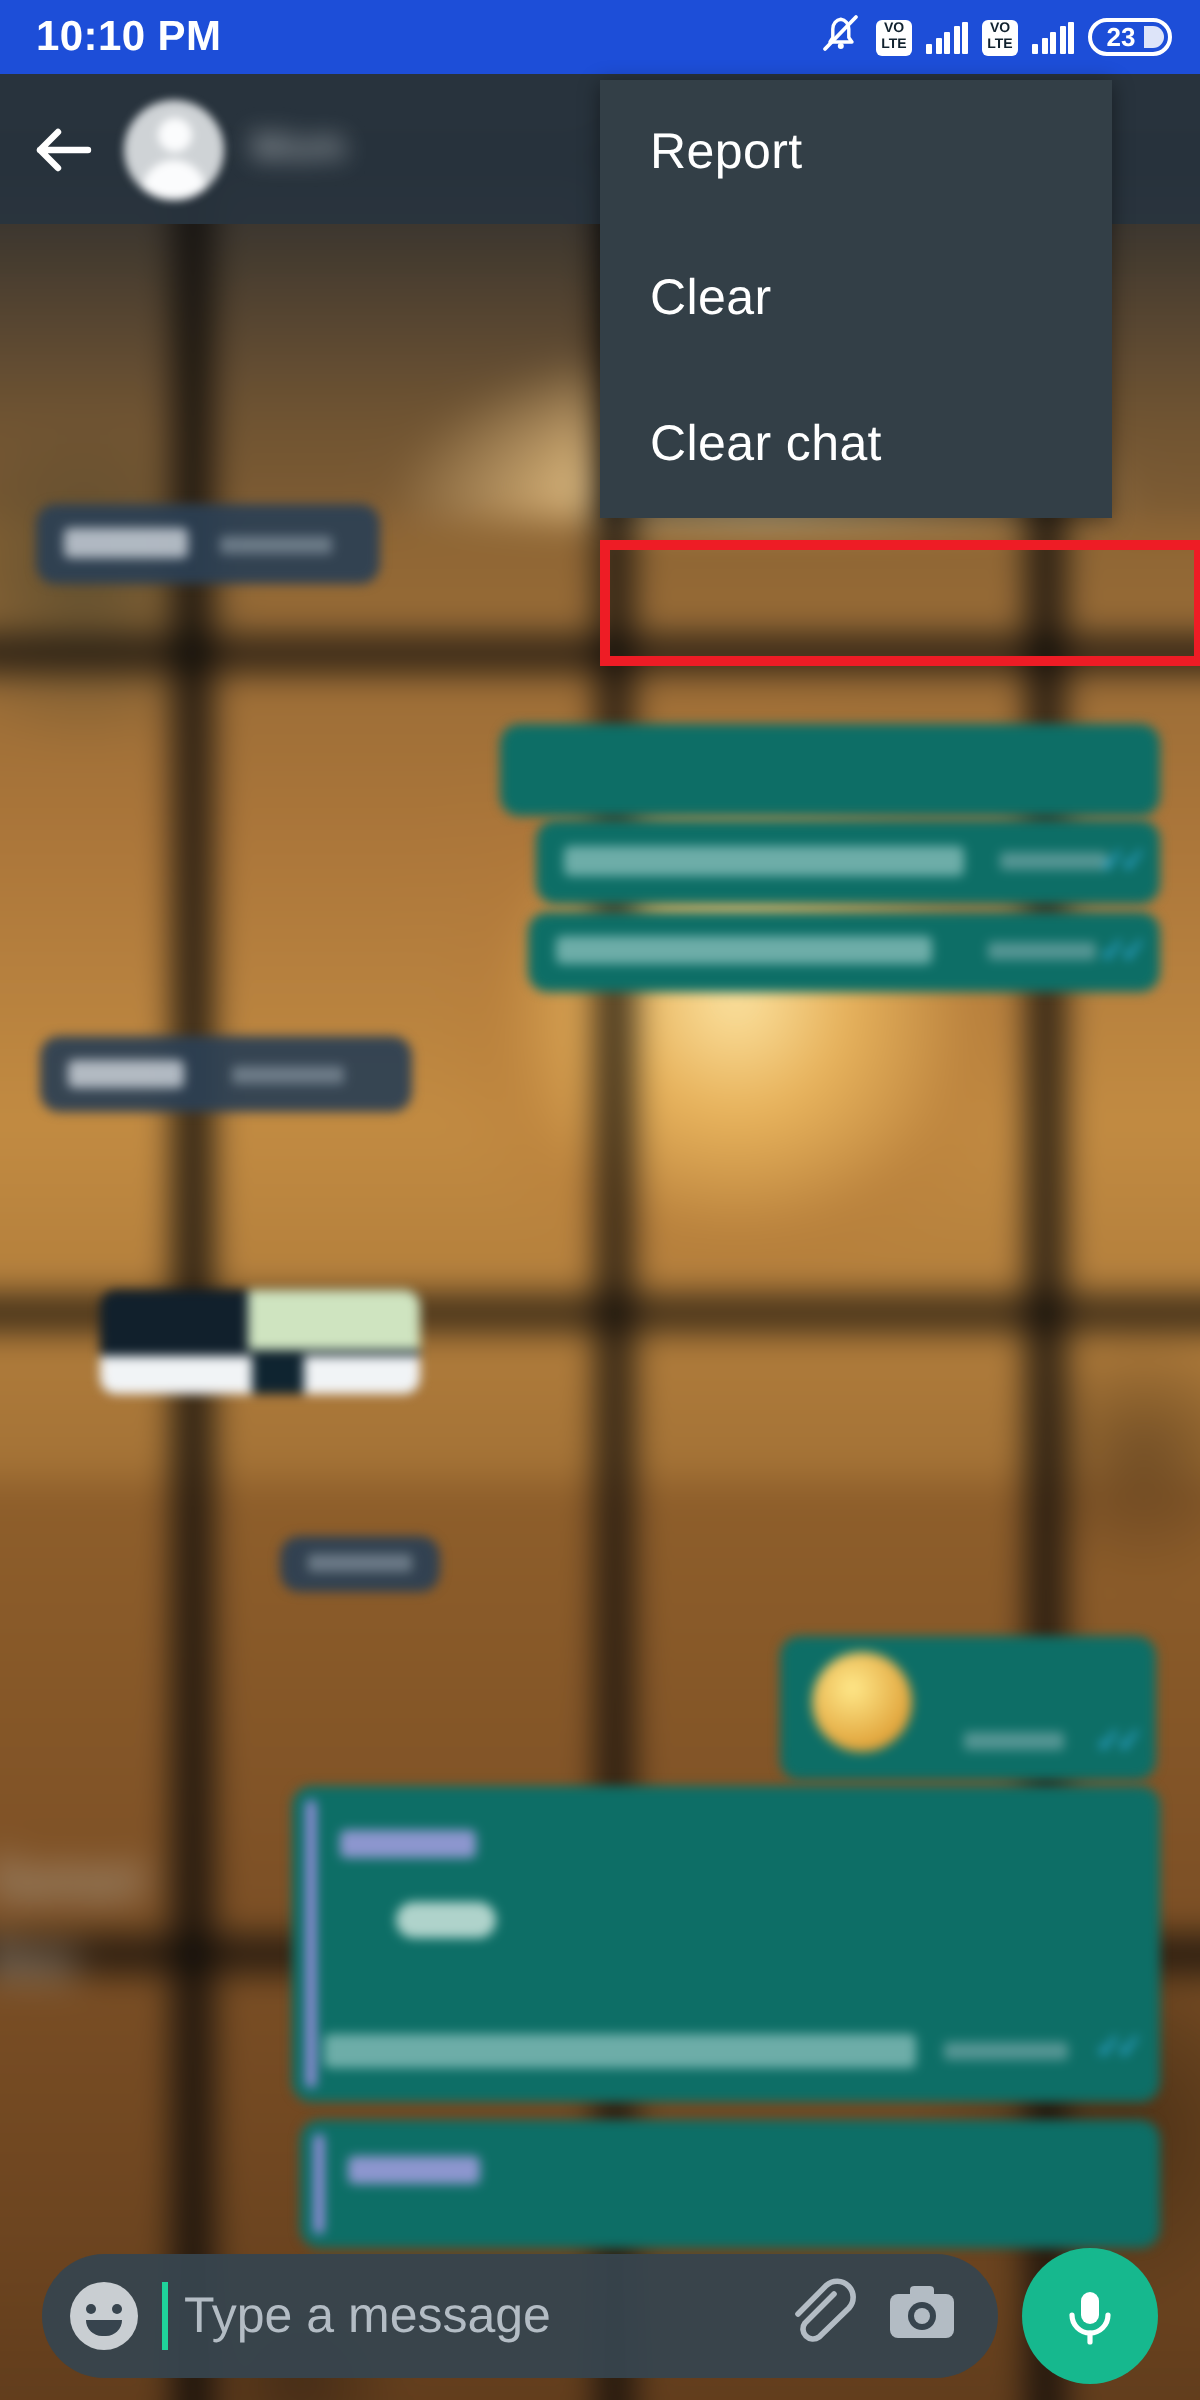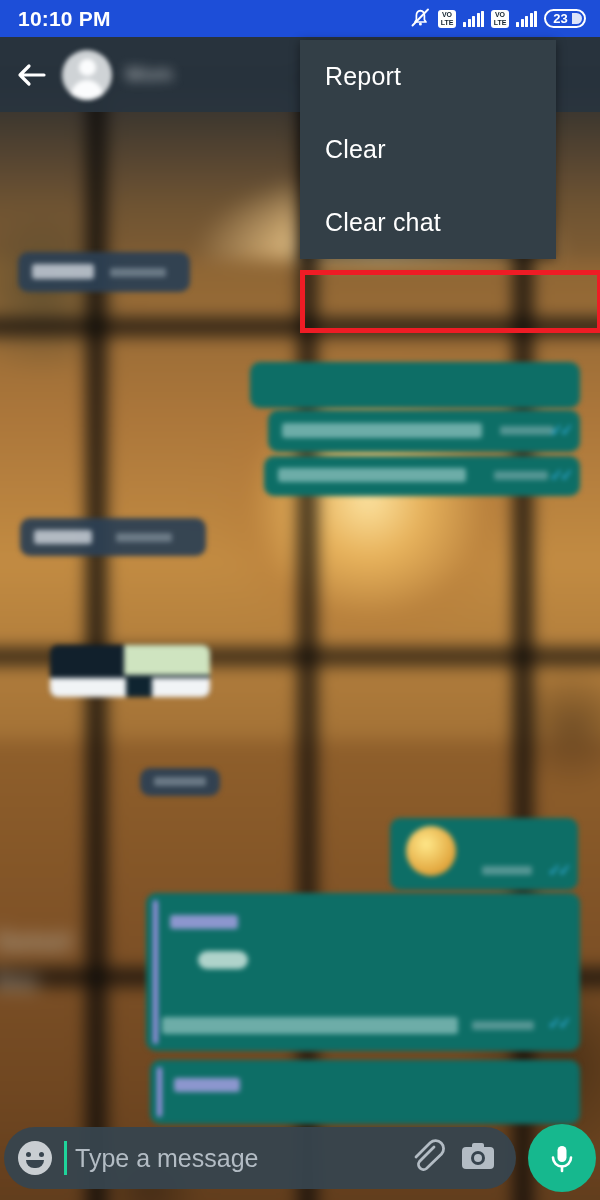--- a/index.html
+++ b/index.html
@@ -158,21 +158,21 @@
   .menuitem.highlight { position: relative; }
   .hlbox {
     position: absolute; left: 300px; top: 270px; width: 302px; height: 63px;
     border: 5px solid #ee1c25; z-index: 70; pointer-events: none;
   }
 
   
   .bottombar {
     position: absolute; left: 0; bottom: 0; width: 600px; height: 84px;
     z-index: 50;
-    display: flex; align-items: center; padding: 0 4px;
+    display: flex; align-items: center; padding: 0 21px;
   }
   .inputpill {
     flex: 1; height: 62px; border-radius: 31px;
     background: rgba(55,68,78,0.95);
     display: flex; align-items: center; padding: 0 18px 0 14px; gap: 12px;
   }
   .emoji {
     width: 34px; height: 34px; border-radius: 50%; background: #c9ced2;
     position: relative; flex: none;
   }

